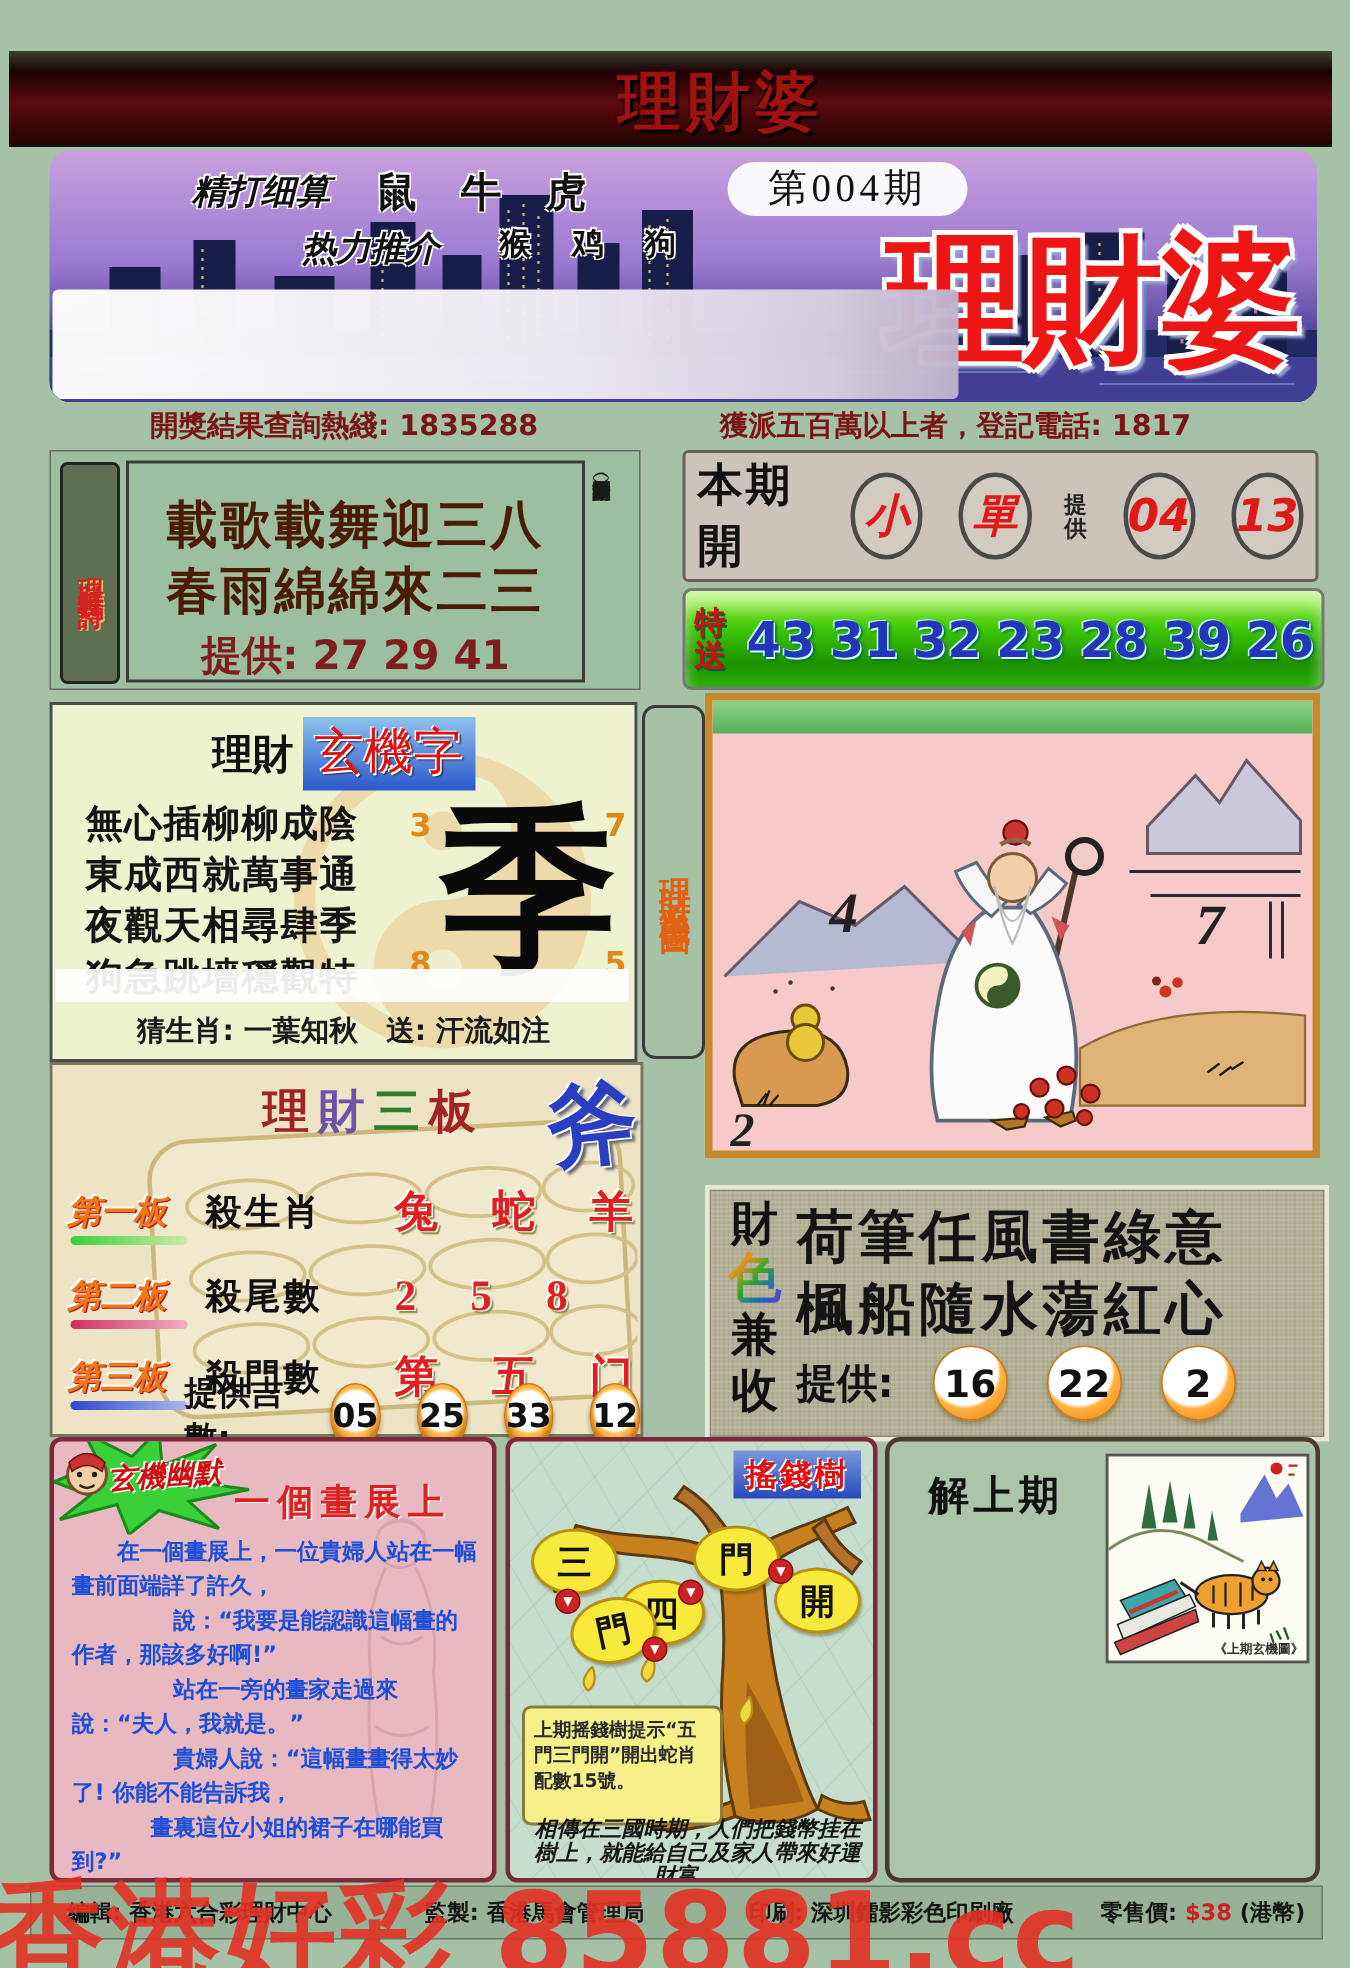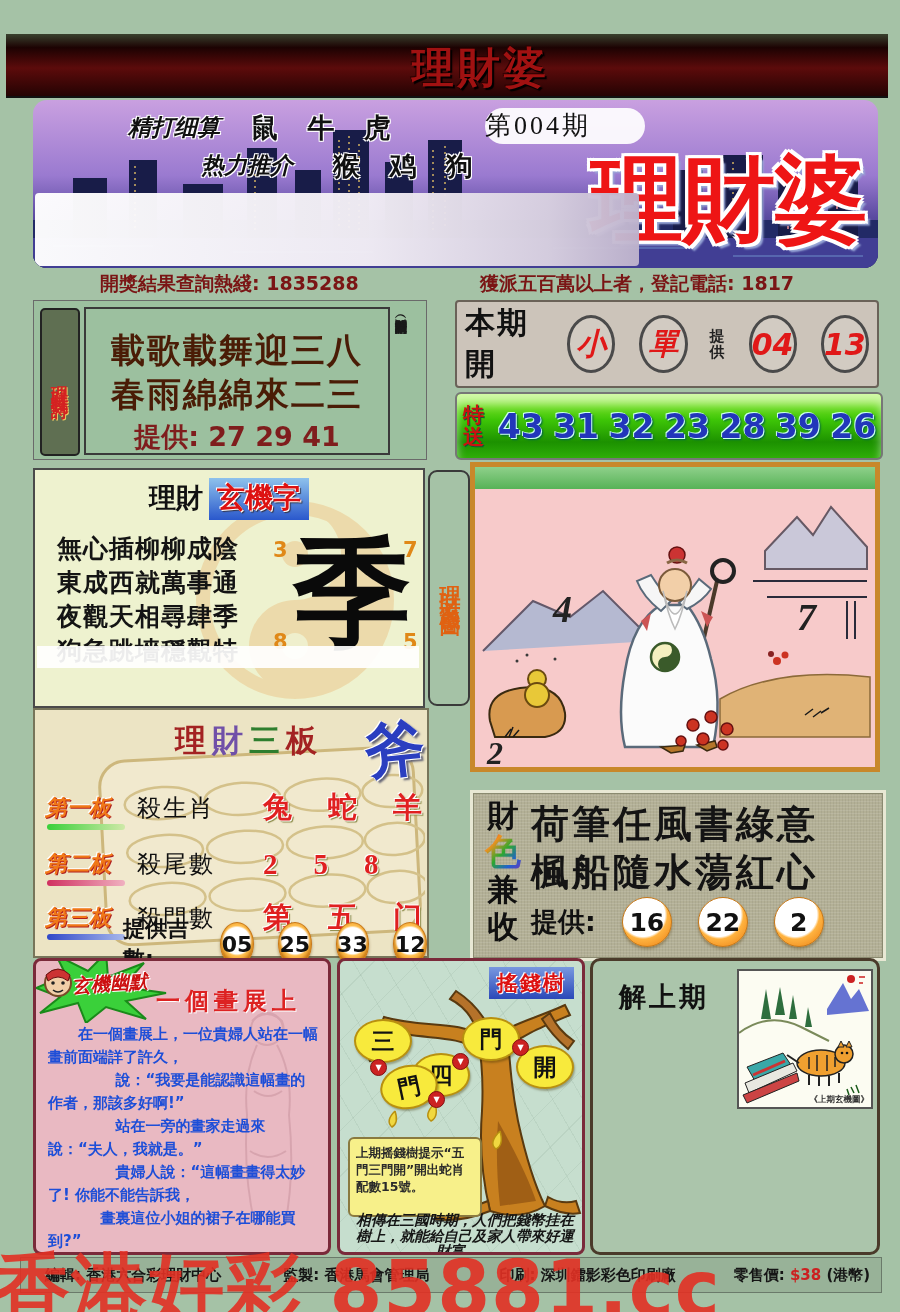--- a/index.html
+++ b/index.html
@@ -14,23 +14,23 @@
     color:#a01111;text-shadow:2px 2px 1px #000,-1px -1px 0 #2a0000;letter-spacing:4px;}
   
   .photo{left:33px;top:100px;width:845px;height:168px;border-radius:14px;overflow:hidden;
     background:linear-gradient(180deg,#c9a0e0 0%,#9a7ad0 45%,#5a4aa0 70%,#28285a 100%);}
   .photo svg{position:absolute;left:0;top:0;}
   .hdr-txt{font-weight:900;color:#101010;
     text-shadow:1px 1px 0 #fff,-1px -1px 0 #fff,1px -1px 0 #fff,-1px 1px 0 #fff;}
   .slogan1{left:95px;top:12px;font-size:23px;font-style:italic;}
   .zodiac1{left:218px;top:10px;font-size:27px;letter-spacing:10px;}
   .slogan2{left:168px;top:50px;font-size:23px;font-style:italic;}
-  .zodiac2{left:300px;top:48px;font-size:27px;letter-spacing:10px;}
+  .zodiac2{left:300px;top:48px;font-size:21px;letter-spacing:10px;}
   .issue{left:452px;top:8px;width:160px;height:36px;background:rgba(255,255,255,.92);
-    border-radius:18px;line-height:36px;font-family:"Liberation Serif",serif;
+    border-radius:18px;text-align:center;line-height:36px;font-family:"Liberation Serif",serif;
     font-size:26px;color:#111;letter-spacing:3px;}
   .masthead{left:558px;top:38px;font-size:92px;font-weight:900;color:#ee1515;letter-spacing:0px;
     text-shadow:3px 0 0 #fff,-3px 0 0 #fff,0 3px 0 #fff,0 -3px 0 #fff,3px 3px 0 #fff,-3px -3px 0 #fff,
     -3px 3px 0 #fff,3px -3px 0 #fff,5px 5px 2px #99a8d8;}
   .censor-hdr{left:2px;top:93px;width:604px;height:73px;border-radius:4px;
     background:linear-gradient(90deg,#ffffff 0%,#f2eef5 55%,#d8d0e0 85%,#bdb2cc 100%);opacity:.97;}
   
   .hotline{top:271px;font-size:19px;font-weight:900;color:#7a1515;}
   .hotline.l{left:100px;} .hotline.r{left:480px;}
   
@@ -59,21 +59,21 @@
   .special-label{width:30px;margin-left:6px;font-size:21px;font-weight:900;color:#cc1111;line-height:22px;
     text-shadow:1px 1px 0 #063;}
   .special-nums{flex:1;display:flex;justify-content:space-around;}
   .special-num{font-size:33px;font-weight:900;color:#2236bb;
     text-shadow:1px 1px 0 #cfe,-1px -1px 0 #cfe,2px 2px 2px #064;}
   
   .mw-box{left:33px;top:468px;width:388px;height:236px;background:#eef2cf;border:2px solid #4a4a4a;}
   .mw-title{left:0;top:8px;width:100%;text-align:center;font-size:27px;font-weight:900;color:#111;}
   .mw-title-band{display:inline-block;background:linear-gradient(180deg,#8ec2ec,#2a58cc);
     padding:1px 8px 3px 8px;margin-left:6px;}
-  .mw-title-band span{font-size:28px;font-weight:700;color:#dd1111;
+  .mw-title-band span{font-size:33px;font-weight:400;color:#dd1111;
     text-shadow:1px 1px 0 #fff,-1px -1px 0 #fff,2px 2px 1px #334;}
   .mw-line{left:22px;font-family:"Liberation Serif",serif;font-size:25px;font-weight:900;color:#141414;
     white-space:nowrap;letter-spacing:1px;}
   .mw-big{left:252px;top:66px;width:130px;text-align:center;font-family:"Liberation Serif",serif;
     font-size:118px;font-weight:900;color:#0a0a0a;line-height:118px;}
   .mw-corner{font-size:21px;font-weight:900;color:#e08818;}
   .mw-guess{left:0;bottom:6px;width:100%;text-align:center;font-size:19px;font-weight:900;color:#1a1a1a;}
   .censor-mw{left:2px;top:176px;width:382px;height:22px;background:rgba(255,255,255,.92);}
   
   .mp-side{left:428px;top:470px;width:38px;height:232px;border:2px solid #3a3a3a;border-radius:9px;
@@ -90,21 +90,21 @@
   .tb-title .t1{color:#a32222;} .tb-title .t2{color:#7050a8;} .tb-title .t3{color:#2e7e2e;} .tb-title .t4{color:#a32222;}
   .tb-axe{left:330px;top:0px;font-family:"Liberation Serif",serif;font-size:60px;font-weight:900;
     color:#2a3ec0;text-shadow:1px 1px 0 #fff,-1px -1px 0 #fff,3px 3px 2px #667;transform:rotate(-6deg);}
   .tb-row{left:0;width:100%;height:40px;display:flex;align-items:center;}
   .tb-board{width:92px;margin-left:10px;font-size:22px;font-weight:900;font-style:italic;color:#f07818;
     text-shadow:1px 1px 0 #b02020,-1px -1px 0 #fff;position:relative;white-space:nowrap;}
   .tb-board i{position:absolute;left:2px;bottom:-7px;width:78px;height:6px;border-radius:3px;display:block;}
   .u-green i{background:linear-gradient(90deg,#39d039,#cfe9a8);}
   .u-red i{background:linear-gradient(90deg,#d03060,#f0b0c0);}
   .u-blue i{background:linear-gradient(90deg,#3048c8,#a8b8ec);}
-  .tb-kill{width:110px;font-size:24px;font-weight:400;color:#101010;letter-spacing:2px;}
+  .tb-kill{width:110px;font-size:24px;font-weight:700;color:#101010;letter-spacing:2px;}
   .tb-vals{display:flex;gap:36px;margin-left:16px;}
   .tb-val{font-size:29px;font-weight:900;color:#e02020;font-family:"Liberation Serif",serif;
     text-shadow:1px 1px 0 #fff,-1px -1px 0 #fff,2px 2px 1px #884;}
   .tb-lucky{left:0;top:204px;width:100%;display:flex;align-items:center;}
   .tb-lucky-label{margin-left:88px;font-size:22px;font-weight:900;color:#111;}
   .gold-ball{width:42px;height:42px;border-radius:50%;margin-left:24px;
     background:radial-gradient(circle at 50% 42%,#ffffff 0 45%,#ffc050 52%,#e8820f 100%);
     border:1px solid #c87818;box-shadow:0 2px 3px rgba(90,60,0,.45),inset 0 -3px 4px #b86a08;
     display:flex;align-items:center;justify-content:center;font-size:22px;font-weight:900;color:#111;}
   
@@ -278,20 +278,21 @@
     <div class="abs mw-line" style="top:62px">無心插柳柳成陰</div>
     <div class="abs mw-line" style="top:96px">東成西就萬事通</div>
     <div class="abs mw-line" style="top:130px">夜觀天相尋肆季</div>
     <div class="abs mw-line" style="top:164px">狗急跳墻穩觀特</div>
     <div class="abs mw-big">季</div>
     <div class="abs mw-corner" style="left:238px;top:68px">3</div>
     <div class="abs mw-corner" style="left:368px;top:68px">7</div>
     <div class="abs mw-corner" style="left:238px;top:160px">8</div>
     <div class="abs mw-corner" style="left:368px;top:160px">5</div>
     <div class="abs censor-mw"></div>
+    <div class="abs mw-guess">猜生肖: 一葉知秋　送: 汗流如注</div>
   </div>
 
   <div class="abs mp-side">理財玄機圖</div>
   <div class="abs pic-box">
     <div class="abs pic-topband"></div>
     <svg class="abs" style="left:0;top:22px" width="400" height="278" viewBox="0 0 400 278">
       <path d="M8,162 L58,112 L95,128 L128,102 L178,152" fill="#9fb4d4" opacity="0.75" stroke="#33334a" stroke-width="2"></path>
       <path d="M290,62 L322,28 L338,46 L356,18 L392,58 L392,80 L290,80 Z" fill="#b8c8e0" opacity="0.7" stroke="#2a2a3a" stroke-width="2"></path>
       <path d="M278,92 L392,92 M292,108 L392,108" stroke="#2a2a3a" stroke-width="2" fill="none"></path>
       <line x1="372" y1="112" x2="372" y2="150" stroke="#2a2a3a" stroke-width="2"></line>

